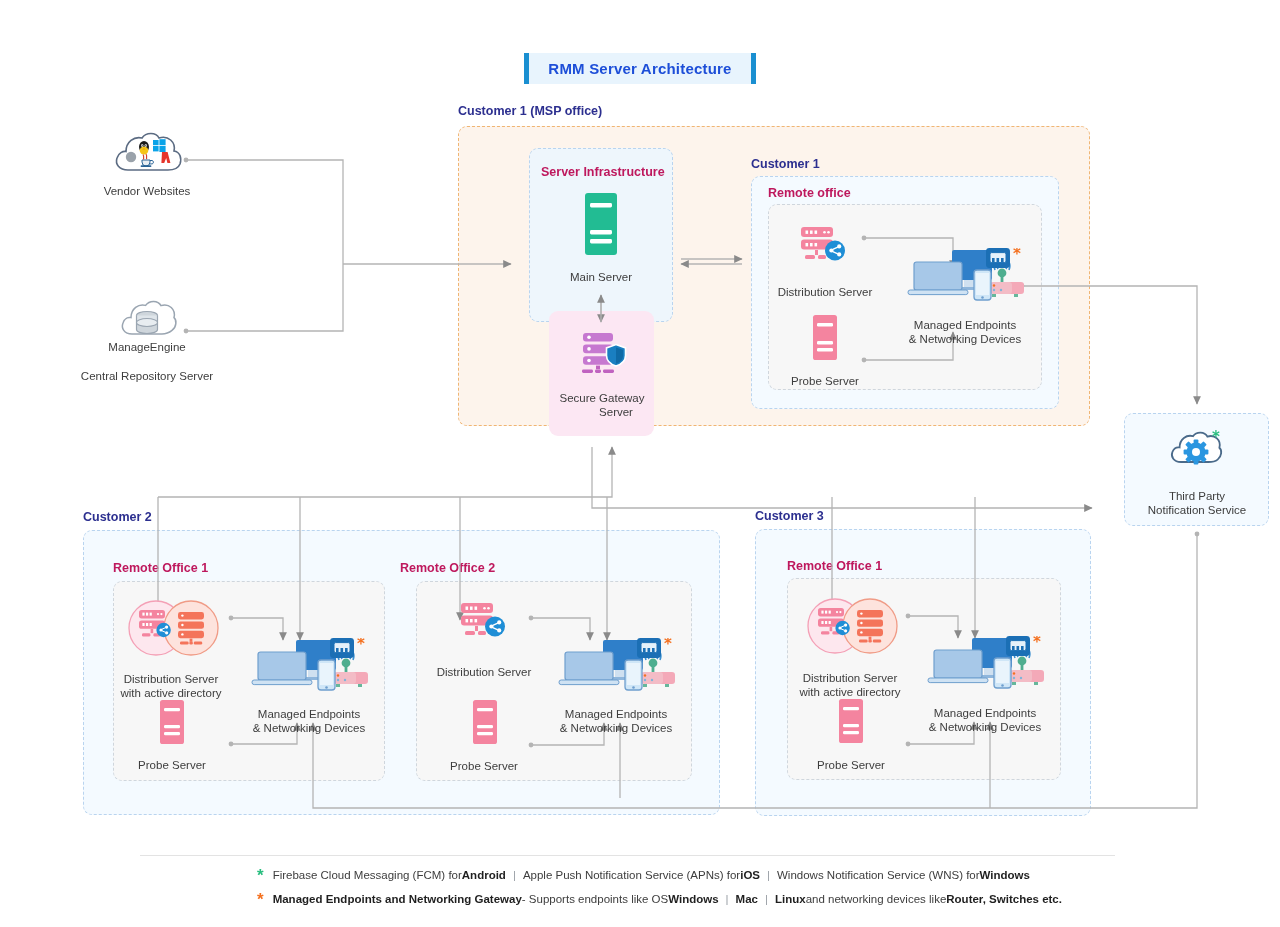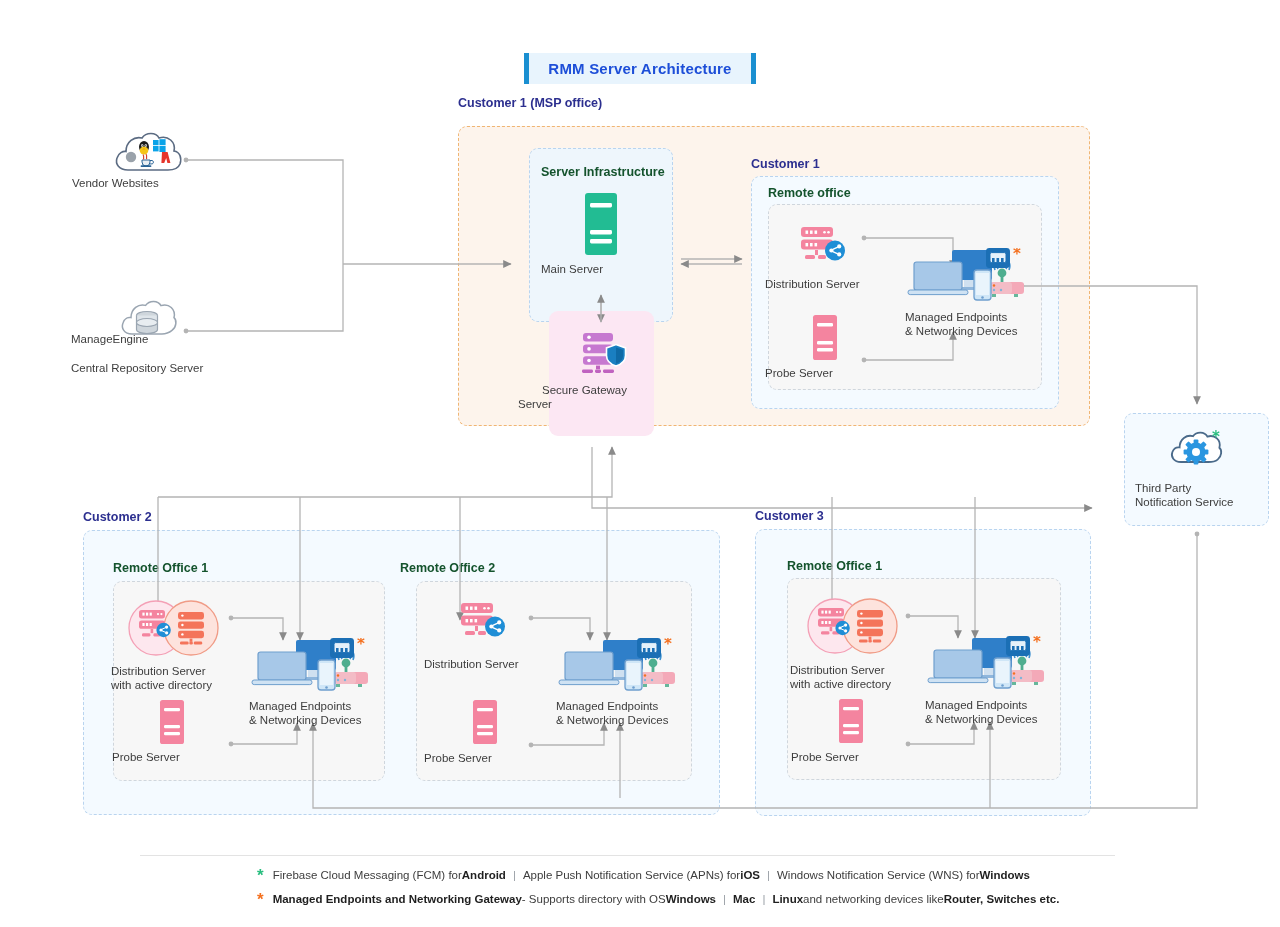--- a/index.html
+++ b/index.html
@@ -22,24 +22,24 @@
   .region-label{font-size:12.5px;font-weight:bold;color:#2c2f8f;white-space:nowrap;}
   .box{border-radius:9px;box-sizing:border-box;}
   .box-msp{border:1.4px dashed #f0b573;background:#fdf4ec;}
   .box-cust{border:1.4px dashed #b9d4ef;background:#f4faff;}
   .box-office{border:1.4px dashed #cfd6dd;background:#f7f7f7;}
   .box-srvinf{border:1.4px dashed #b9d4ef;background:#eef6fc;}
   .box-gateway{border-radius:9px;background:#fce7f3;}
   .box-notif{border:1.4px dashed #b9d4ef;background:#f4faff;}
   
   .node-label{
-    position:absolute;font-size:11.5px;color:#3d3d3d;text-align:left;
-    line-height:14px;white-space:nowrap;
+    position:absolute;font-size:11.5px;color:#3d3d3d;text-align:center;
+    line-height:14px;white-space:nowrap;margin-top:8px;
   }
-  .sub-title{position:absolute;font-size:12.5px;font-weight:bold;color:#14532d;white-space:nowrap;}
+  .sub-title{position:absolute;font-size:12.5px;font-weight:bold;color:#be185d;white-space:nowrap;}
   
   #wire-layer{position:absolute;left:0;top:0;width:1280px;height:927px;pointer-events:none;}
   
   #legend-divider{left:140px;top:855px;width:975px;height:1px;background:#e3e3e3;}
   .legend-row{position:absolute;font-size:11.5px;color:#3d3d3d;white-space:nowrap;display:flex;align-items:center;}
   .legend-ast{font-size:17px;line-height:11px;font-weight:bold;margin-right:9px;}
   .legend-ast.green{color:#27bd7e;}
   .legend-ast.orange{color:#f4701f;}
   .legend-row b{font-weight:bold;color:#1f1f1f;}
   .sep{color:#9aa0a6;padding:0 7px;}
@@ -49,21 +49,21 @@
 </head>
 <body>
 
 <div class="abs" id="title-banner">
   <span class="bar l"></span>
   <span class="bar r"></span>
   <span id="title-text">RMM Server Architecture</span>
 </div>
 
 <div class="abs box box-msp" style="left:458px;top:126px;width:632px;height:300px;"></div>
-<div class="abs region-label" style="left:458px;top:96px;">Customer 1 (MSP office)</div>
+<div class="abs region-label" style="left:458px;top:104px;">Customer 1 (MSP office)</div>
 
 <div class="abs box box-srvinf" style="left:529px;top:148px;width:144px;height:174px;"></div>
 <div class="abs sub-title" style="left:541px;top:165px;">Server Infrastructure</div>
 
 <div class="abs box box-gateway" style="left:549px;top:311px;width:105px;height:125px;"></div>
 
 <div class="abs box box-cust" style="left:751px;top:176px;width:308px;height:233px;"></div>
 <div class="abs region-label" style="left:751px;top:157px;">Customer 1</div>
 <div class="abs sub-title" style="left:768px;top:186px;">Remote office</div>
 <div class="abs box box-office" style="left:768px;top:204px;width:274px;height:186px;"></div>
@@ -205,21 +205,21 @@
   <circle cx="11" cy="17.9" r="1.8" fill="#fff"></circle>
   <circle cx="11" cy="29.5" r="1.8" fill="#fff"></circle>
   <rect x="18" y="34.6" width="4" height="3.6" fill="#c063c0"></rect>
   <rect x="4" y="38.6" width="11" height="3.4" rx="1.4" fill="#c063c0"></rect>
   <rect x="17" y="38.6" width="6" height="3.4" rx="1.4" fill="#c063c0"></rect>
   <rect x="25" y="38.6" width="11" height="3.4" rx="1.4" fill="#c063c0"></rect>
   <path d="M38,13.5 l9.5,3.4 v7.6 c0,5.6 -4.4,8.9 -9.5,10.6 c-5.1,-1.7 -9.5,-5 -9.5,-10.6 v-7.6 z" fill="#1a7fc1" stroke="#fff" stroke-width="1.6"></path>
   <path d="M38,16.4 v16.4 c3.9,-1.5 7,-4 7,-8.4 v-5.6 z" fill="#0f6aa6"></path>
 </svg>
 <div class="node-label" style="left:542px;top:383px;width:120px;">Secure Gateway</div>
-<div class="node-label" style="left:518px;top:397px;width:120px;">Server</div>
+<div class="node-label" style="left:556px;top:397px;width:120px;">Server</div>
 
 <svg class="icon" style="left:799px;top:225px;" width="50" height="42" viewBox="0 0 50 42">
   <rect x="2" y="2" width="32" height="10" rx="3" fill="#f4849f"></rect>
   <rect x="2" y="14.5" width="32" height="10" rx="3" fill="#f4849f"></rect>
   <rect x="6.5" y="5.5" width="2.6" height="3.4" fill="#fff"></rect>
   <rect x="11" y="5.5" width="2.6" height="3.4" fill="#fff"></rect>
   <rect x="15.5" y="5.5" width="2.6" height="3.4" fill="#fff"></rect>
   <rect x="6.5" y="18" width="2.6" height="3.4" fill="#fff"></rect>
   <rect x="11" y="18" width="2.6" height="3.4" fill="#fff"></rect>
   <rect x="15.5" y="18" width="2.6" height="3.4" fill="#fff"></rect>
@@ -517,21 +517,21 @@
   <span>Apple Push Notification Service (APNs) for </span>
   <b>iOS</b>
   <span class="sep">|</span>
   <span>Windows Notification Service (WNS) for </span>
   <b>Windows</b>
 </div>
 
 <div class="legend-row" style="left:257px;top:893px;">
   <span class="legend-ast orange">*</span>
   <b>Managed Endpoints and Networking Gateway</b>
-  <span> - Supports directory with OS </span>
+  <span> - Supports endpoints like OS </span>
   <b>Windows</b>
   <span class="sep">|</span>
   <b>Mac</b>
   <span class="sep">|</span>
   <b>Linux</b>
   <span> and networking devices like </span>
   <b>Router, Switches etc.</b>
 </div>
 
 </body></html>

